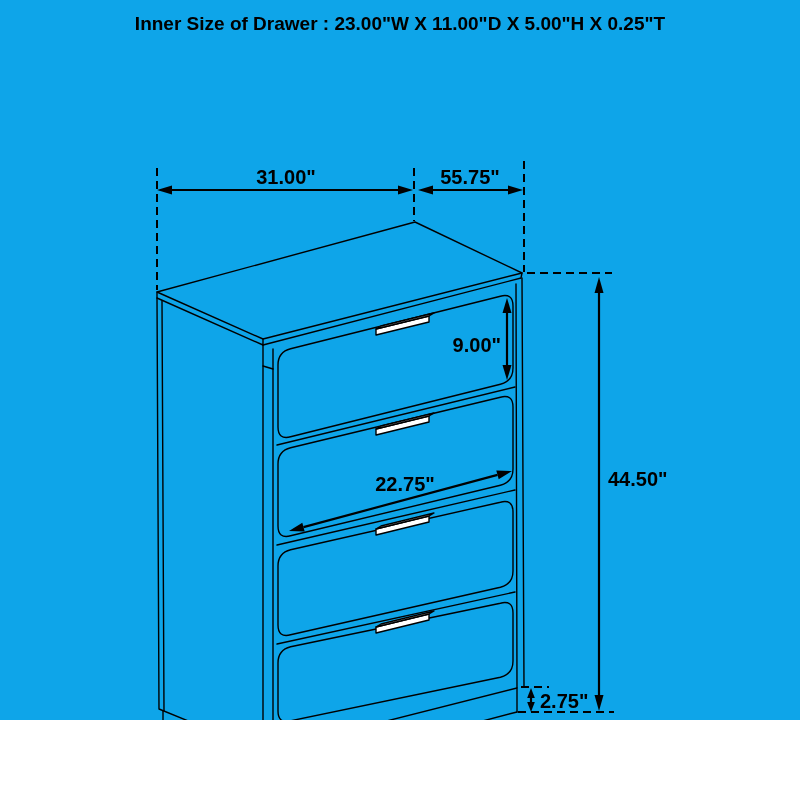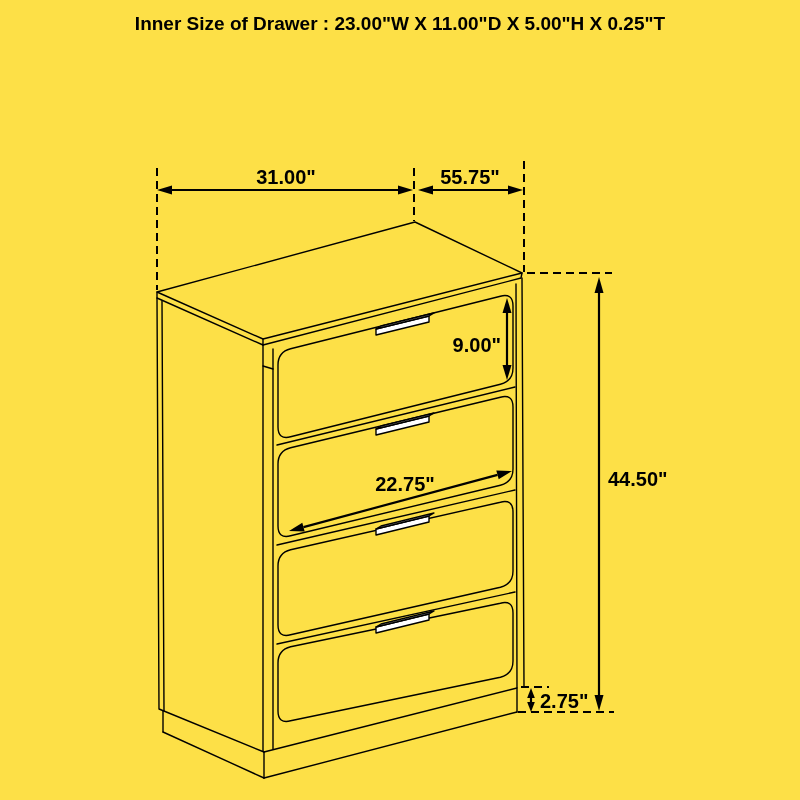--- a/index.html
+++ b/index.html
@@ -1,16 +1,16 @@
 <!DOCTYPE html>
 <html><head>
 <meta charset="utf-8">
 <style>
   html,body{margin:0;padding:0;background:#fff;}
-  .page{position:relative;width:800px;height:800px;background:#fde047;overflow:hidden;
+  .page{position:relative;width:800px;height:720px;background:#0ea5e9;overflow:hidden;
         font-family:"Liberation Sans",sans-serif;}
   .title{position:absolute;top:13px;left:0;width:800px;text-align:center;
          font-size:19px;font-weight:bold;color:#000;letter-spacing:0px;white-space:pre;}
   svg{position:absolute;top:0;left:0;}
   .art{fill:none;stroke:#000;stroke-width:1.4;stroke-linejoin:round;stroke-linecap:round;}
   .artfill{fill:#fff;stroke:#000;stroke-width:1.4;stroke-linejoin:round;}
   .dim{fill:none;stroke:#000;stroke-width:2.2;stroke-linecap:butt;}
   .dash{fill:none;stroke:#000;stroke-width:2;stroke-dasharray:8 5;stroke-linecap:butt;}
   .ah{fill:#000;stroke:none;}
   .dimlabel{font-family:"Liberation Sans",sans-serif;font-size:20px;font-weight:bold;fill:#000;}

